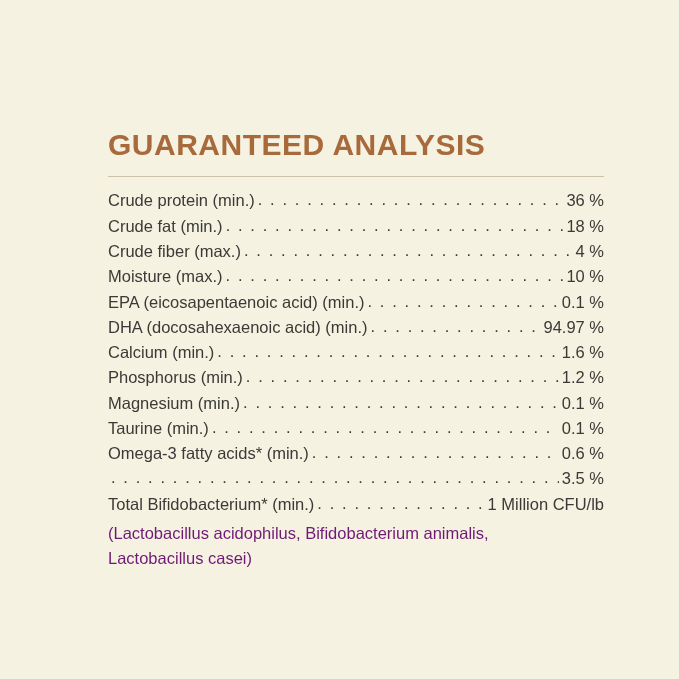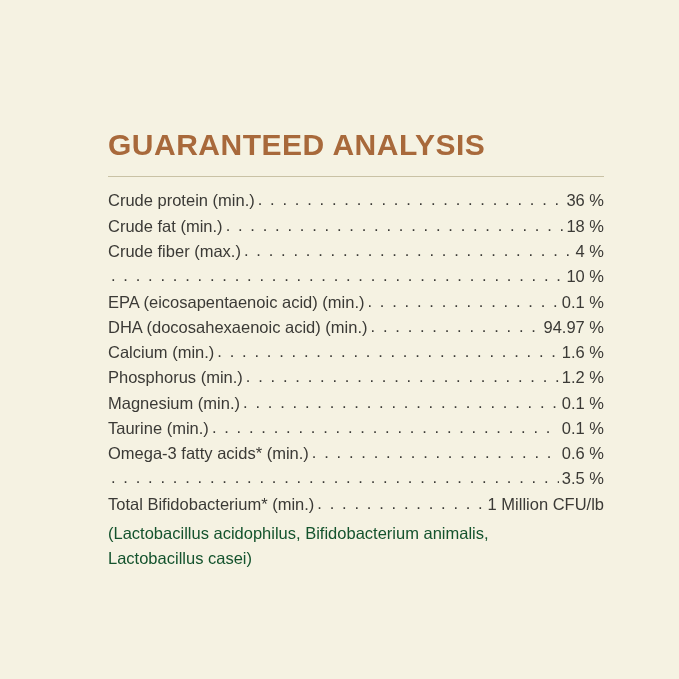--- a/index.html
+++ b/index.html
@@ -58,21 +58,21 @@
     letter-spacing: 1.6px;
     position: relative;
     top: -1px;
   }
   .row .value {
     flex: 0 0 auto;
     text-align: center;
   }
   .note {
     font-size: 16.5px;
-    color: #14532d;
+    color: #701a75;
     line-height: 1.55;
     margin-top: 4px;
   }
   .note div {
     white-space: nowrap;
   }
 </style>
 </head>
 <body>
 
@@ -89,20 +89,21 @@
         <span class="label">Crude fat (min.)</span>
         <span class="dots">. . . . . . . . . . . . . . . . . . . . . . . . . . . . . . . . . . . . . . . . . . . . . . . . . . . . . . . . . . . . . . . . . . . . . . . . . . . . . . . . . . . . . . . . . . .</span>
         <span class="value">18 %</span>
       </div>
       <div class="row">
         <span class="label">Crude fiber (max.)</span>
         <span class="dots">. . . . . . . . . . . . . . . . . . . . . . . . . . . . . . . . . . . . . . . . . . . . . . . . . . . . . . . . . . . . . . . . . . . . . . . . . . . . . . . . . . . . . . . . . . .</span>
         <span class="value">4 %</span>
       </div>
       <div class="row">
+        <span class="label">Moisture (max.)</span>
         <span class="dots">. . . . . . . . . . . . . . . . . . . . . . . . . . . . . . . . . . . . . . . . . . . . . . . . . . . . . . . . . . . . . . . . . . . . . . . . . . . . . . . . . . . . . . . . . . .</span>
         <span class="value">10 %</span>
       </div>
       <div class="row">
         <span class="label">EPA (eicosapentaenoic acid) (min.)</span>
         <span class="dots">. . . . . . . . . . . . . . . . . . . . . . . . . . . . . . . . . . . . . . . . . . . . . . . . . . . . . . . . . . . . . . . . . . . . . . . . . . . . . . . . . . . . . . . . . . .</span>
         <span class="value">0.1 %</span>
       </div>
       <div class="row">
         <span class="label">DHA (docosahexaenoic acid) (min.)</span>

